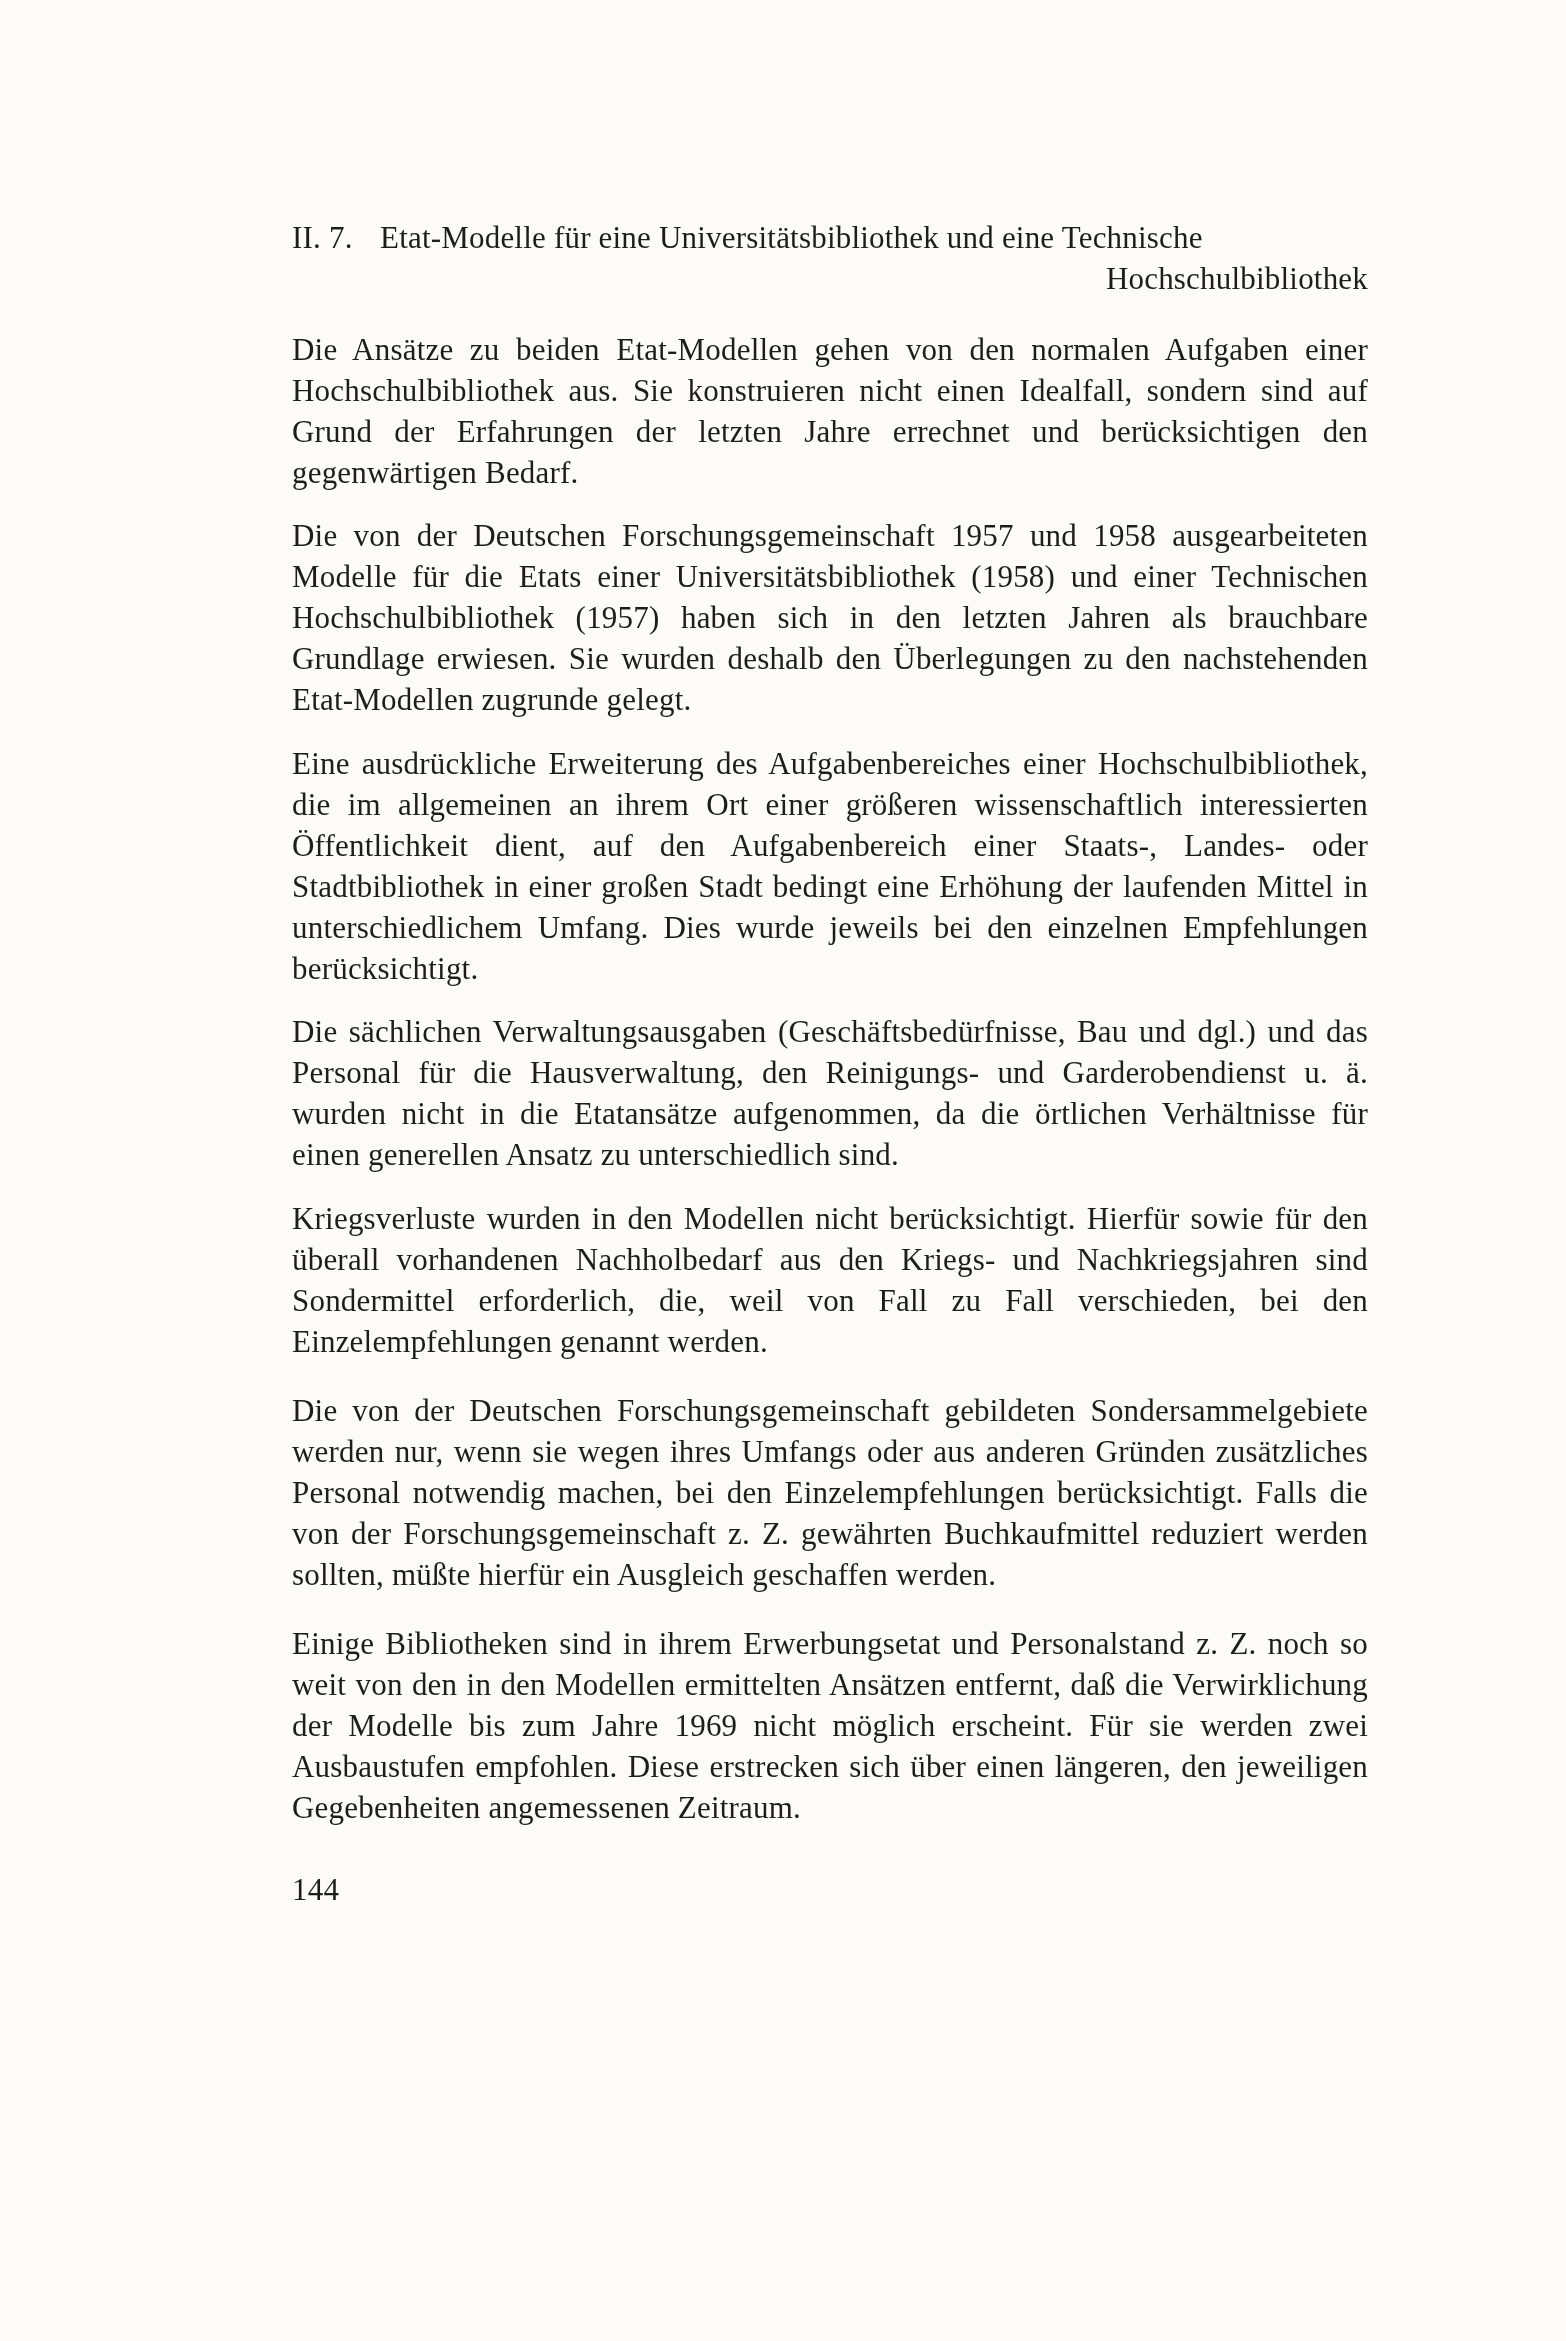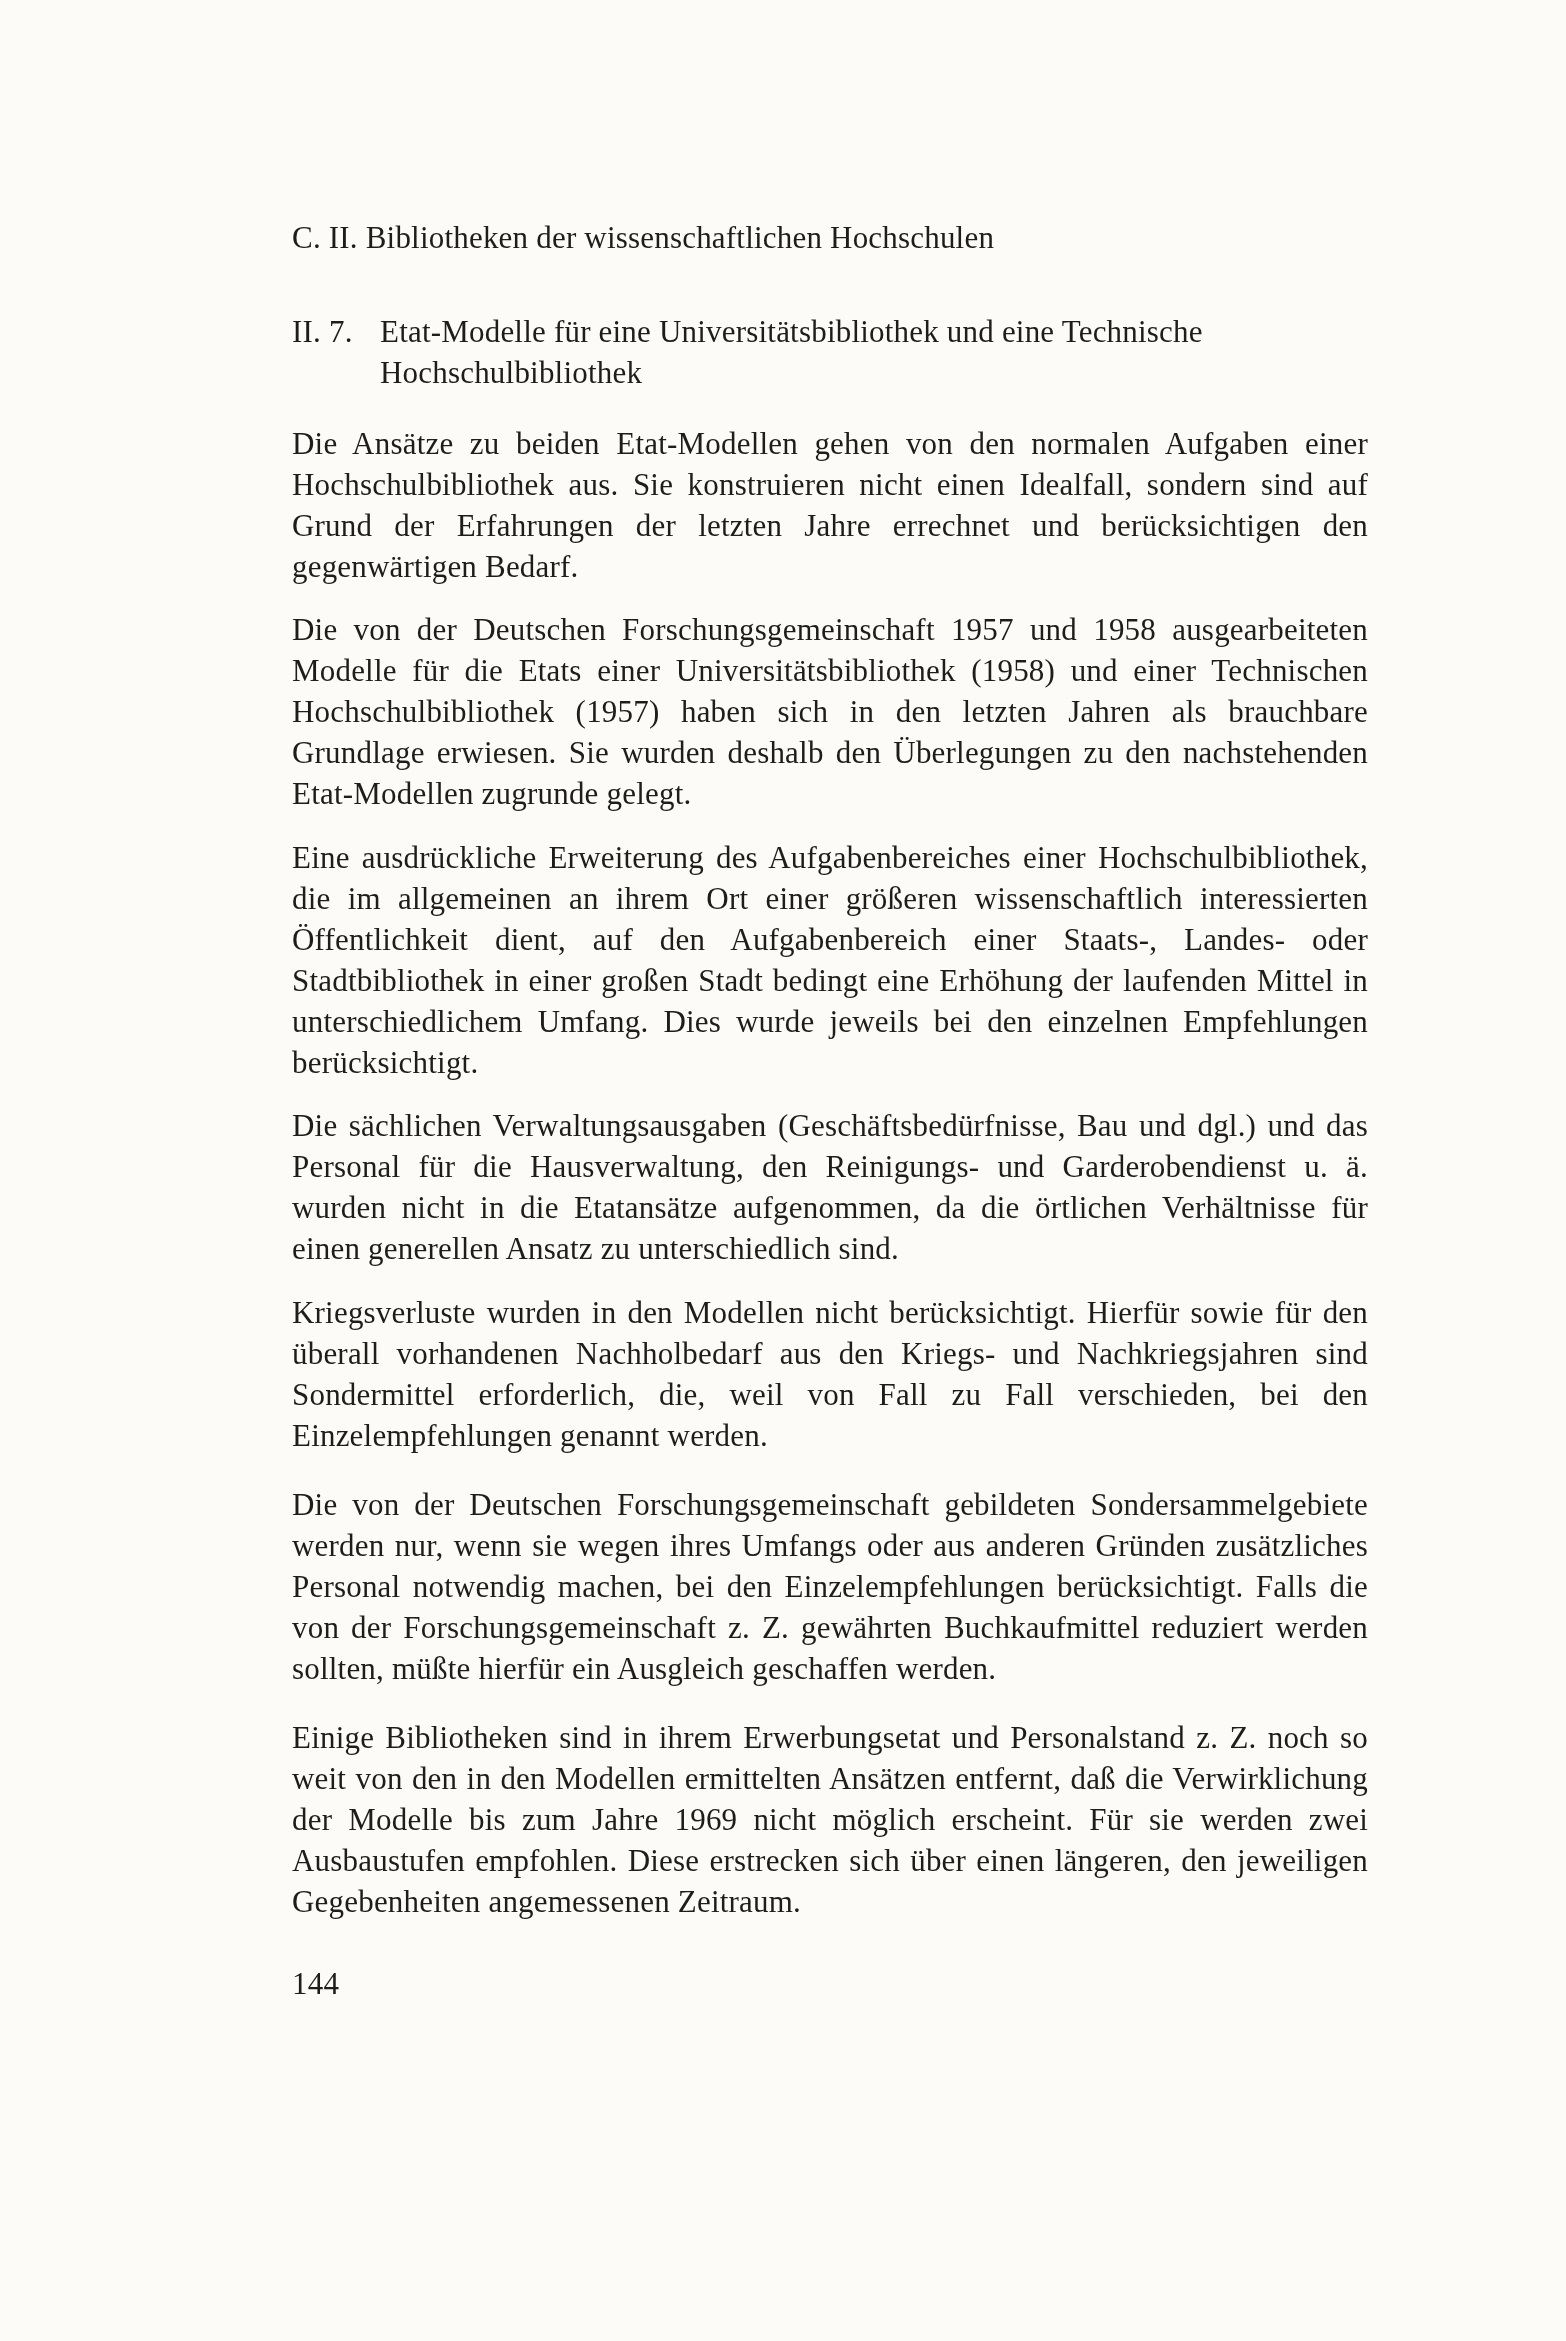--- a/index.html
+++ b/index.html
@@ -31,20 +31,21 @@
   }
   .heading2 {
     margin: 0 0 30px 0;
   }
   .h2-label {
     display: inline-block;
     width: 88px;
   }
   .h2-indent {
     margin-left: 88px;
+    text-align: right;
   }
   .body-para {
     margin: 0 0 22.4px 0;
     text-align: justify;
     hyphens: auto;
     -webkit-hyphens: auto;
   }
   .para-gap {
     margin-bottom: 28px;
   }
@@ -52,21 +53,20 @@
     text-align: left;
     margin-top: 41px;
     margin-right: 93px; 
   }
 </style>
 </head>
 <body>
 
 <div class="page">
 
-  <div class="heading1">C. II. Bibliotheken der wissenschaftlichen Hochschulen</div>
 
   <div class="heading2">
     <div>
       <span class="h2-label">II. 7.</span><span>Etat-Modelle für eine Universitätsbibliothek und eine Technische</span>
     </div>
     <div class="h2-indent">Hochschulbibliothek</div>
   </div>
 
   <p class="body-para">Die Ansätze zu beiden Etat-Modellen gehen von den normalen Aufgaben einer Hochschulbibliothek aus. Sie konstruieren nicht einen Idealfall, sondern sind auf Grund der Erfahrungen der letzten Jahre errechnet und berücksichtigen den gegenwärtigen Bedarf.</p>
 

